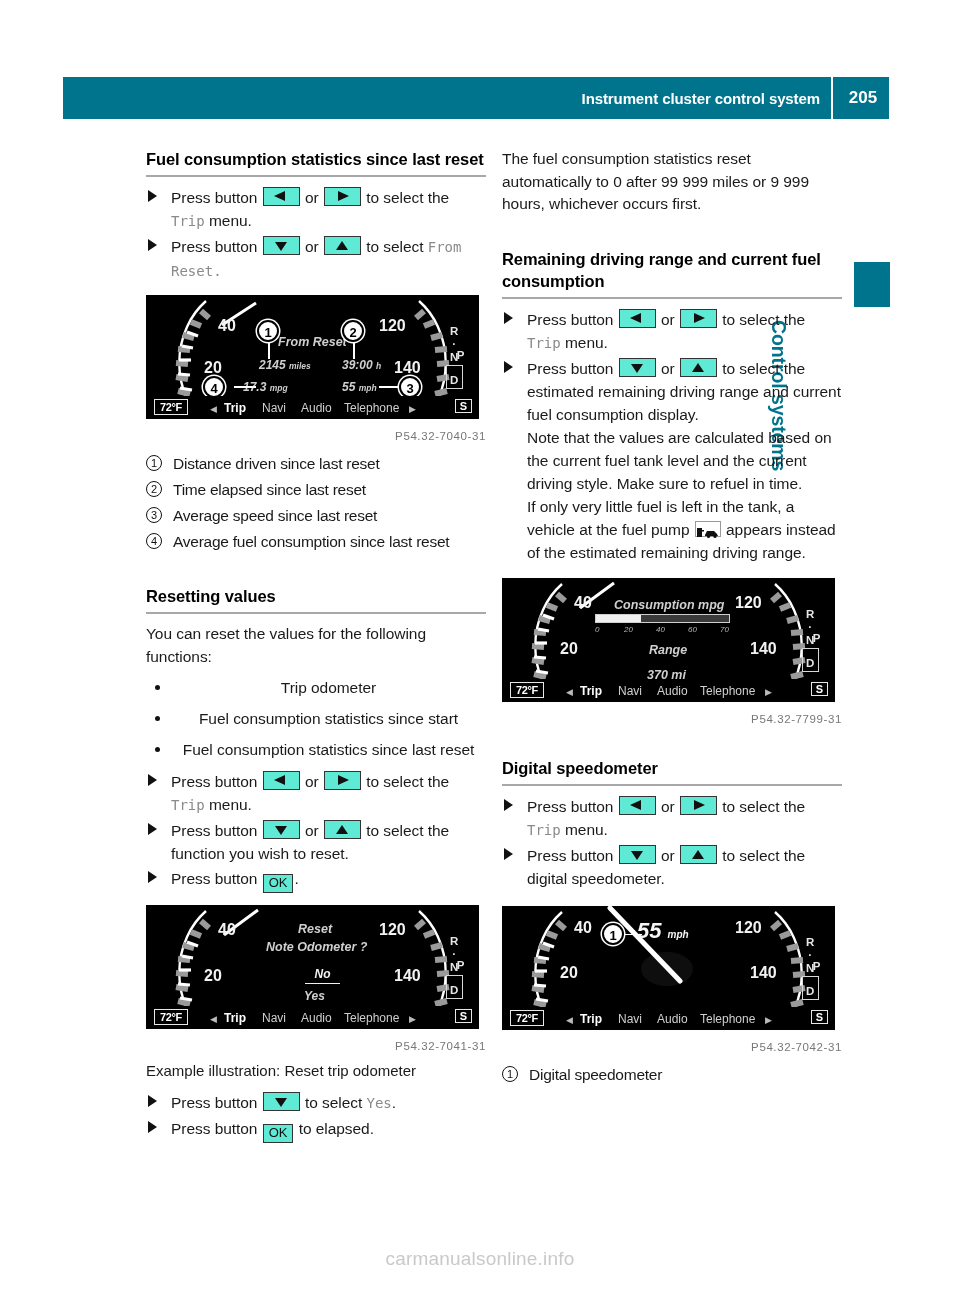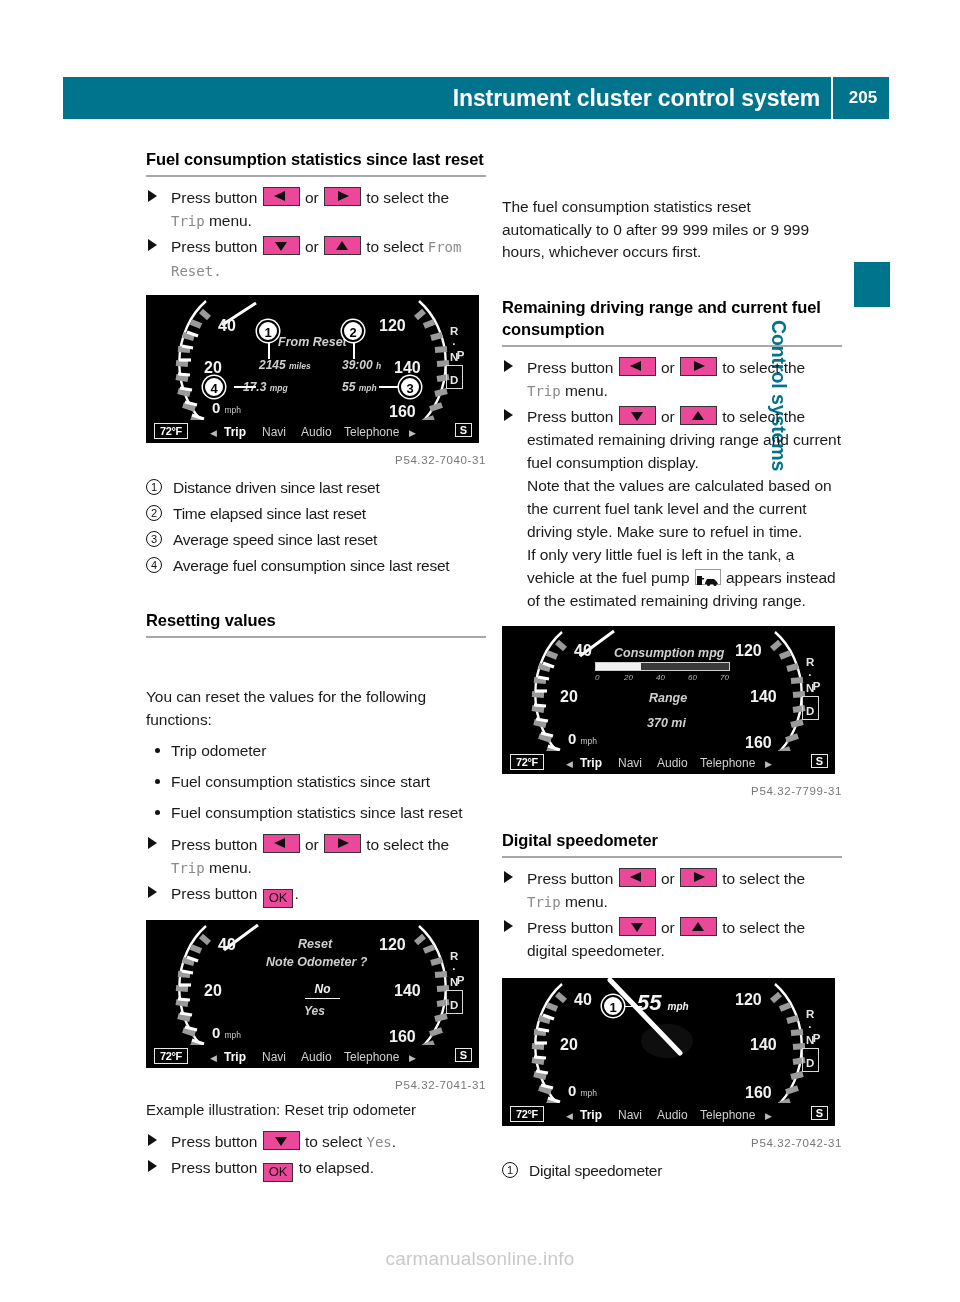--- a/index.html
+++ b/index.html
@@ -13,21 +13,21 @@
   .page { position: relative; width: 960px; height: 1302px; }
 
   
   .header {
     position: absolute; left: 63px; top: 77px;
     width: 826px; height: 42px;
     background: #00748c;
     display: flex; align-items: center; justify-content: flex-end;
   }
   .header-title {
-    color: #ffffff; font-size: 23px; font-weight: bold;
+    color: #ffffff; font-size: 15px; font-weight: bold;
     letter-spacing: -0.1px; padding-right: 11px; white-space: nowrap;
   }
   .header-sep { width: 2px; height: 42px; background: #ffffff; }
   .header-page {
     color: #ffffff; font-size: 17px; font-weight: bold;
     width: 56px; text-align: center; padding-left: 4px;
   }
 
   
   .edge-tab {
@@ -55,21 +55,20 @@
   .rule {
     border-top: 2px solid #a8a8a8;
     margin-top: 5px; margin-bottom: 9px;
   }
   .gap-before { margin-top: 32px; }
 
   
   p.body, .para {
     font-size: 15.5px; line-height: 22.5px; color: #1a1a1a;
     letter-spacing: -0.05px;
-    margin-top: 48px;
   }
 
   
   .step {
     position: relative;
     padding-left: 25px;
     font-size: 15.5px; line-height: 23px;
     letter-spacing: -0.05px;
     margin-top: 2px;
   }
@@ -79,32 +78,33 @@
     border-left: 9px solid #111;
     border-top: 6px solid transparent;
     border-bottom: 6px solid transparent;
   }
 
   
   .bullet {
     position: relative; padding-left: 25px;
     font-size: 15.5px; line-height: 23px; margin-top: 8px;
     letter-spacing: -0.05px;
+    text-align: center;
   }
   .bullet .dot {
     position: absolute; left: 9px; top: 9px;
     width: 5px; height: 5px; border-radius: 50%;
     background: #111;
   }
 
   
   .key {
     display: inline-block; vertical-align: -3px;
     border: 1.6px solid #333;
-    background: #ec4899;
+    background: #5eead4;
     width: 37px; height: 19px;
     position: relative; margin: 0 1px;
   }
   .key .tri { position: absolute; width: 0; height: 0; }
   .key-left  .tri { left: 10px; top: 3px;
      border-right: 11px solid #111; border-top: 5.5px solid transparent; border-bottom: 5.5px solid transparent; }
   .key-right .tri { left: 13px; top: 3px;
      border-left: 11px solid #111; border-top: 5.5px solid transparent; border-bottom: 5.5px solid transparent; }
   .key-down  .tri { left: 11px; top: 5px;
      border-top: 9px solid #111; border-left: 6px solid transparent; border-right: 6px solid transparent; }
@@ -139,21 +139,21 @@
   
   .fuelicon {
     display: inline-block; vertical-align: -4px;
     width: 26px; height: 16px; border: 1px solid #999;
     position: relative; background: #fff; margin: 0 1px;
   }
 
   
   .figure { margin-top: 12px; }
   .cluster {
-    position: relative; width: 333px; height: 148px;
+    position: relative; width: 333px; height: 124px;
     background: #000; overflow: hidden;
   }
   .fig-code {
     font-family: "Liberation Sans", sans-serif;
     font-size: 11.5px; color: #777; text-align: right;
     margin-top: 11px; letter-spacing: 0.6px;
   }
   .fig-caption {
     font-size: 15px; line-height: 22px; margin-top: 8px; color: #1a1a1a;
   }
@@ -395,20 +395,28 @@
 
     <div class="step" style="margin-top:9px;">
       <span class="marker"></span>
       <span>Press button</span>
       <span class="key key-left"><span class="tri"></span></span>
       <span>or</span>
       <span class="key key-right"><span class="tri"></span></span>
       <span>to select the</span>
       <span class="disp">Trip</span>
       <span>menu.</span>
+    </div>
+    <div class="step">
+      <span class="marker"></span>
+      <span>Press button</span>
+      <span class="key key-down"><span class="tri"></span></span>
+      <span>or</span>
+      <span class="key key-up"><span class="tri"></span></span>
+      <span>to select the function you wish to reset.</span>
     </div>
     <div class="step">
       <span class="marker"></span>
       <span>Press button</span>
       <span class="key key-ok">OK</span><span>.</span>
     </div>
 
     <div class="figure">
       <div class="cluster">
         <svg class="arc-svg" width="333" height="148">

